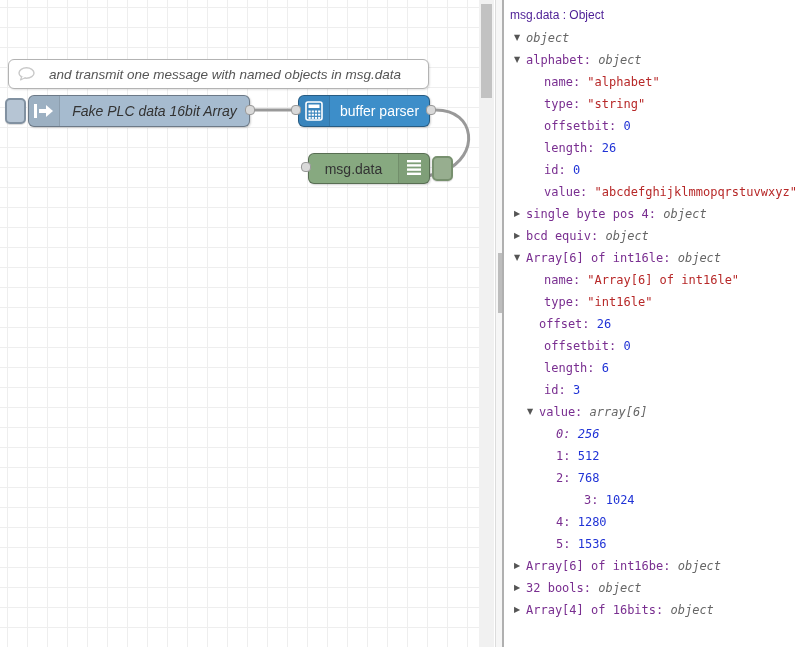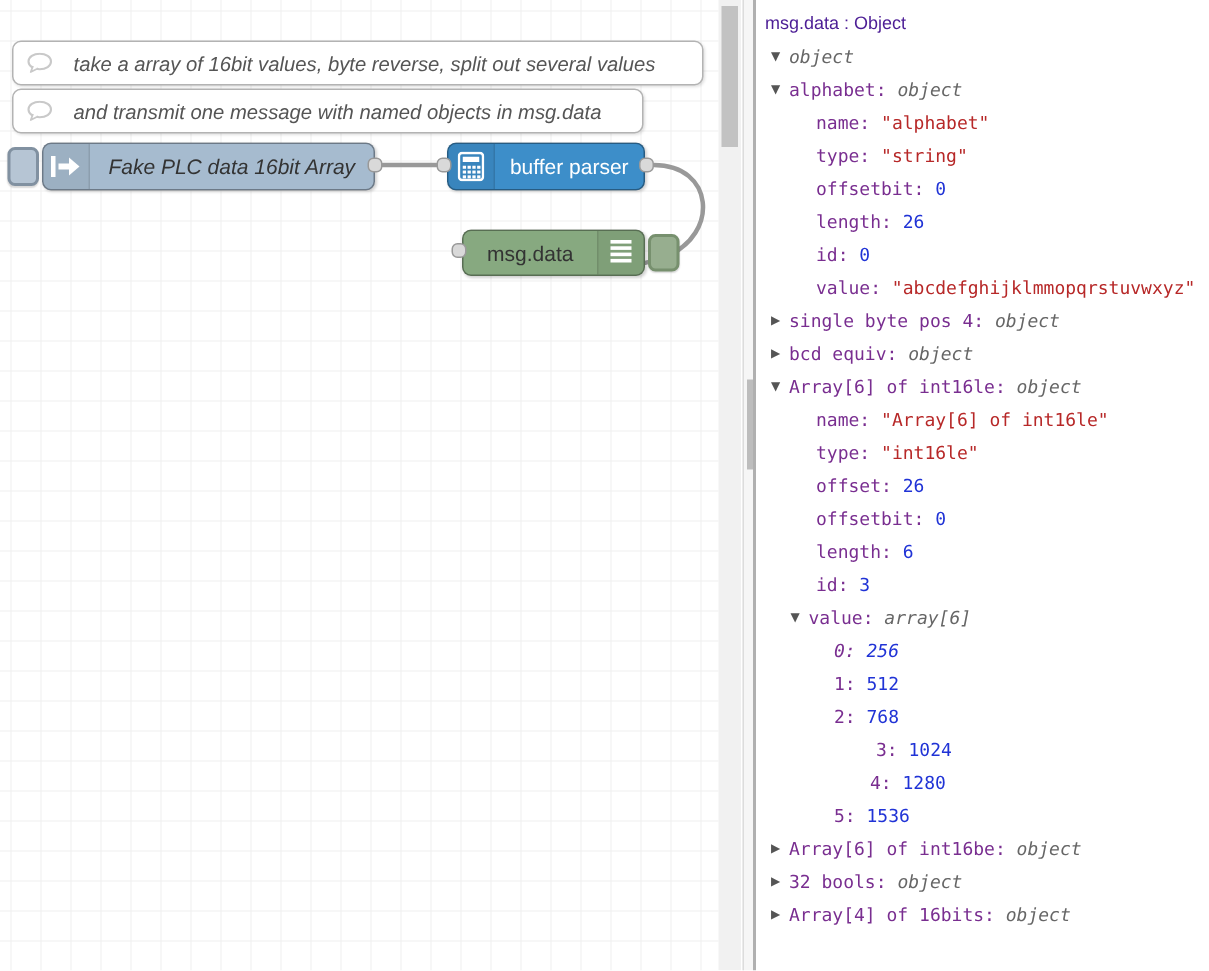--- a/index.html
+++ b/index.html
@@ -69,29 +69,20 @@
 <style>.tkey{color:#792e90;}.tval.string{color:#b72828;}.tval.number{color:#2033d6;}.tval.meta{color:#666666;}</style></head>
 <body>
 
 <div class="canvas">
 
   <svg class="wires">
     <path d="M 255 110 C 269 110 277 110 291 110" fill="none" stroke="#999" stroke-width="3" stroke-linecap="round"></path>
     <path d="M 436 110 C 476 110 480 156 444 171 C 407 185 339 185 311 169" fill="none" stroke="#999" stroke-width="3" stroke-linecap="round"></path>
   </svg>
 
-  <div class="comment-node" style="left:8px;top:27px;width:459px;height:28px;">
-    <span class="bubble">
-      <svg width="17" height="14" viewBox="0 0 17 14">
-        <ellipse cx="8.5" cy="6" rx="7.5" ry="5.2" fill="#fff" stroke="#c9c9c9" stroke-width="1.4"></ellipse>
-        <path d="M4 9 L2.5 13 L7.5 10.5" fill="#fff" stroke="#c9c9c9" stroke-width="1.2" stroke-linejoin="round"></path>
-      </svg>
-    </span>
-    <span class="ctext">take a array of 16bit values, byte reverse, split out several values</span>
-  </div>
   <div class="comment-node" style="left:8px;top:59px;width:419px;height:28px;">
     <span class="bubble">
       <svg width="17" height="14" viewBox="0 0 17 14">
         <ellipse cx="8.5" cy="6" rx="7.5" ry="5.2" fill="#fff" stroke="#c9c9c9" stroke-width="1.4"></ellipse>
         <path d="M4 9 L2.5 13 L7.5 10.5" fill="#fff" stroke="#c9c9c9" stroke-width="1.2" stroke-linejoin="round"></path>
       </svg>
     </span>
     <span class="ctext">and transmit one message with named objects in msg.data</span>
   </div>
 
@@ -171,28 +162,28 @@
       <div class="trow" style="padding-left: 40px;"><span class="tkey">type: </span><span class="tval string">"string"</span></div>
       <div class="trow" style="padding-left: 40px;"><span class="tkey">offsetbit: </span><span class="tval number">0</span></div>
       <div class="trow" style="padding-left: 40px;"><span class="tkey">length: </span><span class="tval number">26</span></div>
       <div class="trow" style="padding-left: 40px;"><span class="tkey">id: </span><span class="tval number">0</span></div>
       <div class="trow" style="padding-left: 40px;"><span class="tkey">value: </span><span class="tval string">"abcdefghijklmmopqrstuvwxyz"</span></div>
       <div class="trow" style="padding-left: 22px;"><span class="caret" style="left: 10px;">▶</span><span class="tkey">single byte pos 4: </span><span class="tval meta">object</span></div>
       <div class="trow" style="padding-left: 22px;"><span class="caret" style="left: 10px;">▶</span><span class="tkey">bcd equiv: </span><span class="tval meta">object</span></div>
       <div class="trow" style="padding-left: 22px;"><span class="caret" style="left: 10px;">▼</span><span class="tkey">Array[6] of int16le: </span><span class="tval meta">object</span></div>
       <div class="trow" style="padding-left: 40px;"><span class="tkey">name: </span><span class="tval string">"Array[6] of int16le"</span></div>
       <div class="trow" style="padding-left: 40px;"><span class="tkey">type: </span><span class="tval string">"int16le"</span></div>
-      <div class="trow" style="padding-left: 40px;"><span class="tkey">offset: </span><span class="tval number">26</span></div>
+      <div class="trow" style=" margin-left: 35px;"><span class="tkey">offset: </span><span class="tval number">26</span></div>
       <div class="trow" style="padding-left: 40px;"><span class="tkey">offsetbit: </span><span class="tval number">0</span></div>
       <div class="trow" style="padding-left: 40px;"><span class="tkey">length: </span><span class="tval number">6</span></div>
       <div class="trow" style="padding-left: 40px;"><span class="tkey">id: </span><span class="tval number">3</span></div>
       <div class="trow" style="padding-left: 35px;"><span class="caret" style="left: 23px;">▼</span><span class="tkey">value: </span><span class="tval meta">array[6]</span></div>
       <div class="trow" style="padding-left: 52px; font-style: italic;"><span class="tkey">0: </span><span class="tval number">256</span></div>
       <div class="trow" style="padding-left: 52px;"><span class="tkey">1: </span><span class="tval number">512</span></div>
       <div class="trow" style="padding-left: 52px;"><span class="tkey">2: </span><span class="tval number">768</span></div>
       <div class="trow" style="padding-left: 80px;"><span class="tkey">3: </span><span class="tval number">1024</span></div>
-      <div class="trow" style="padding-left: 76px;"><span class="tkey">4: </span><span class="tval number">1280</span></div>
+      <div class="trow" style="padding-left: 52px;"><span class="tkey">4: </span><span class="tval number">1280</span></div>
       <div class="trow" style="padding-left: 52px;"><span class="tkey">5: </span><span class="tval number">1536</span></div>
       <div class="trow" style="padding-left: 22px;"><span class="caret" style="left: 10px;">▶</span><span class="tkey">Array[6] of int16be: </span><span class="tval meta">object</span></div>
       <div class="trow" style="padding-left: 22px;"><span class="caret" style="left: 10px;">▶</span><span class="tkey">32 bools: </span><span class="tval meta">object</span></div>
       <div class="trow" style="padding-left: 22px;"><span class="caret" style="left: 10px;">▶</span><span class="tkey">Array[4] of 16bits: </span><span class="tval meta">object</span></div>
     </div>
 </div>
 
 </body></html>

